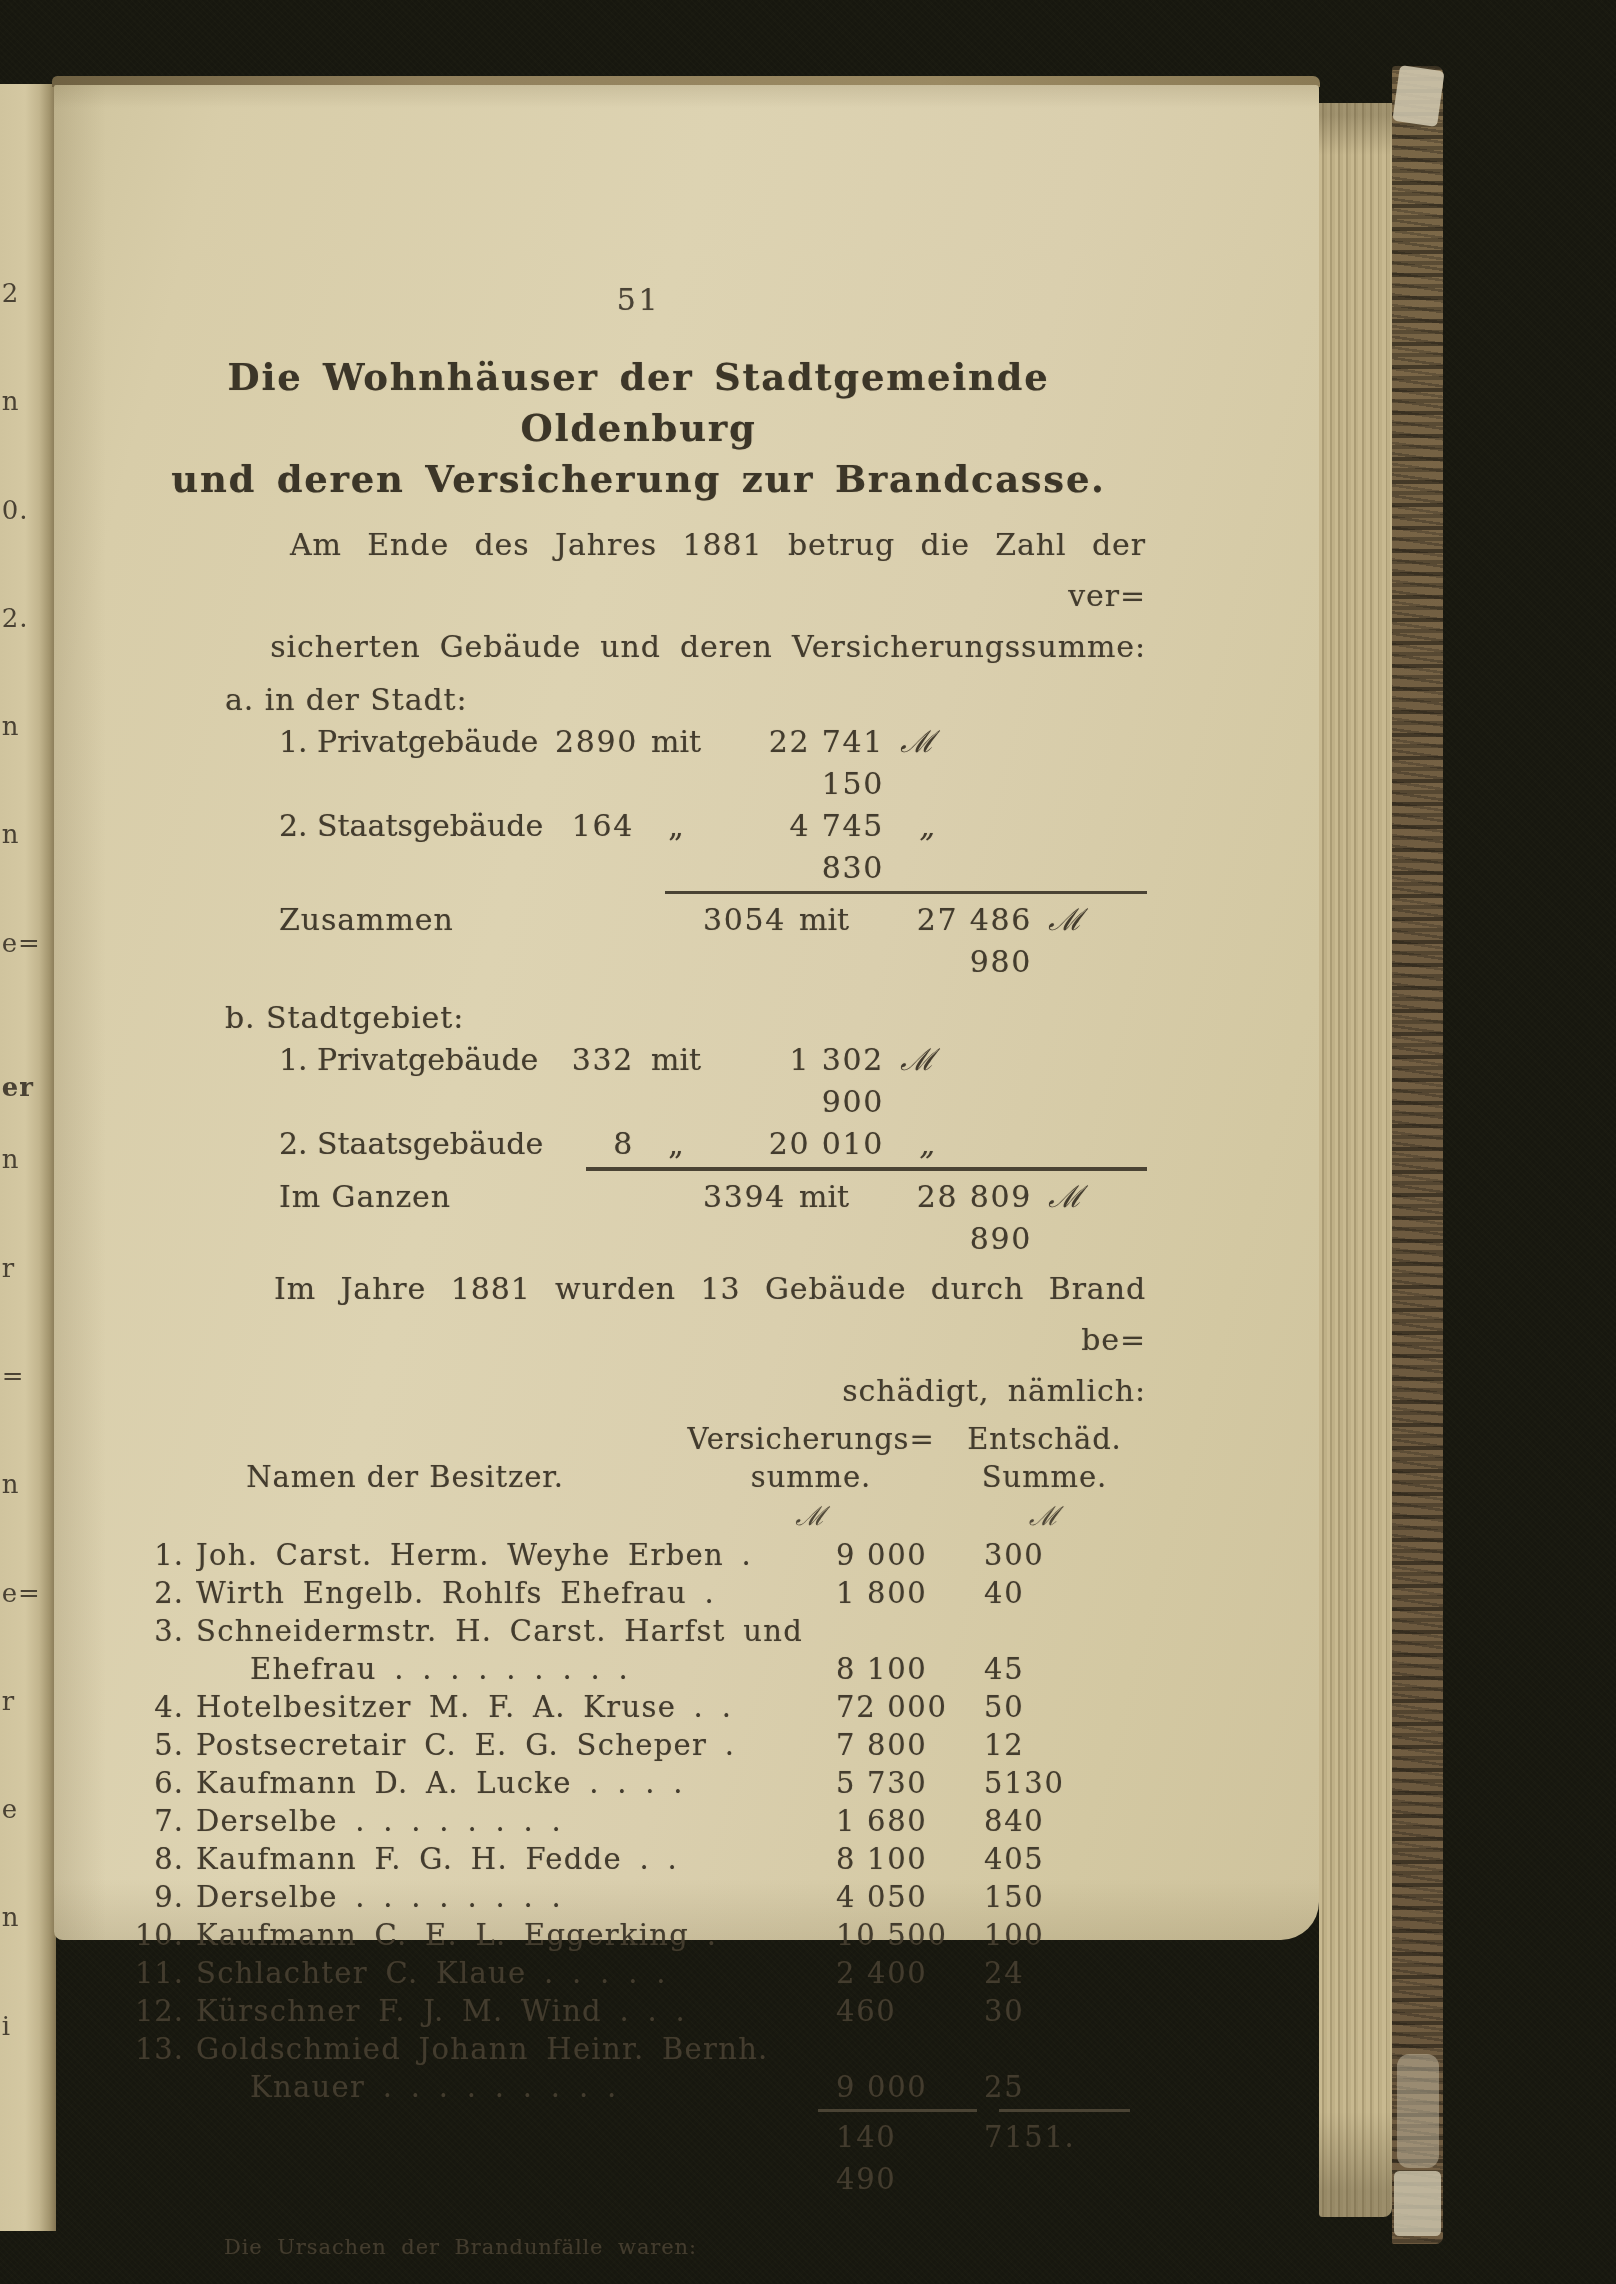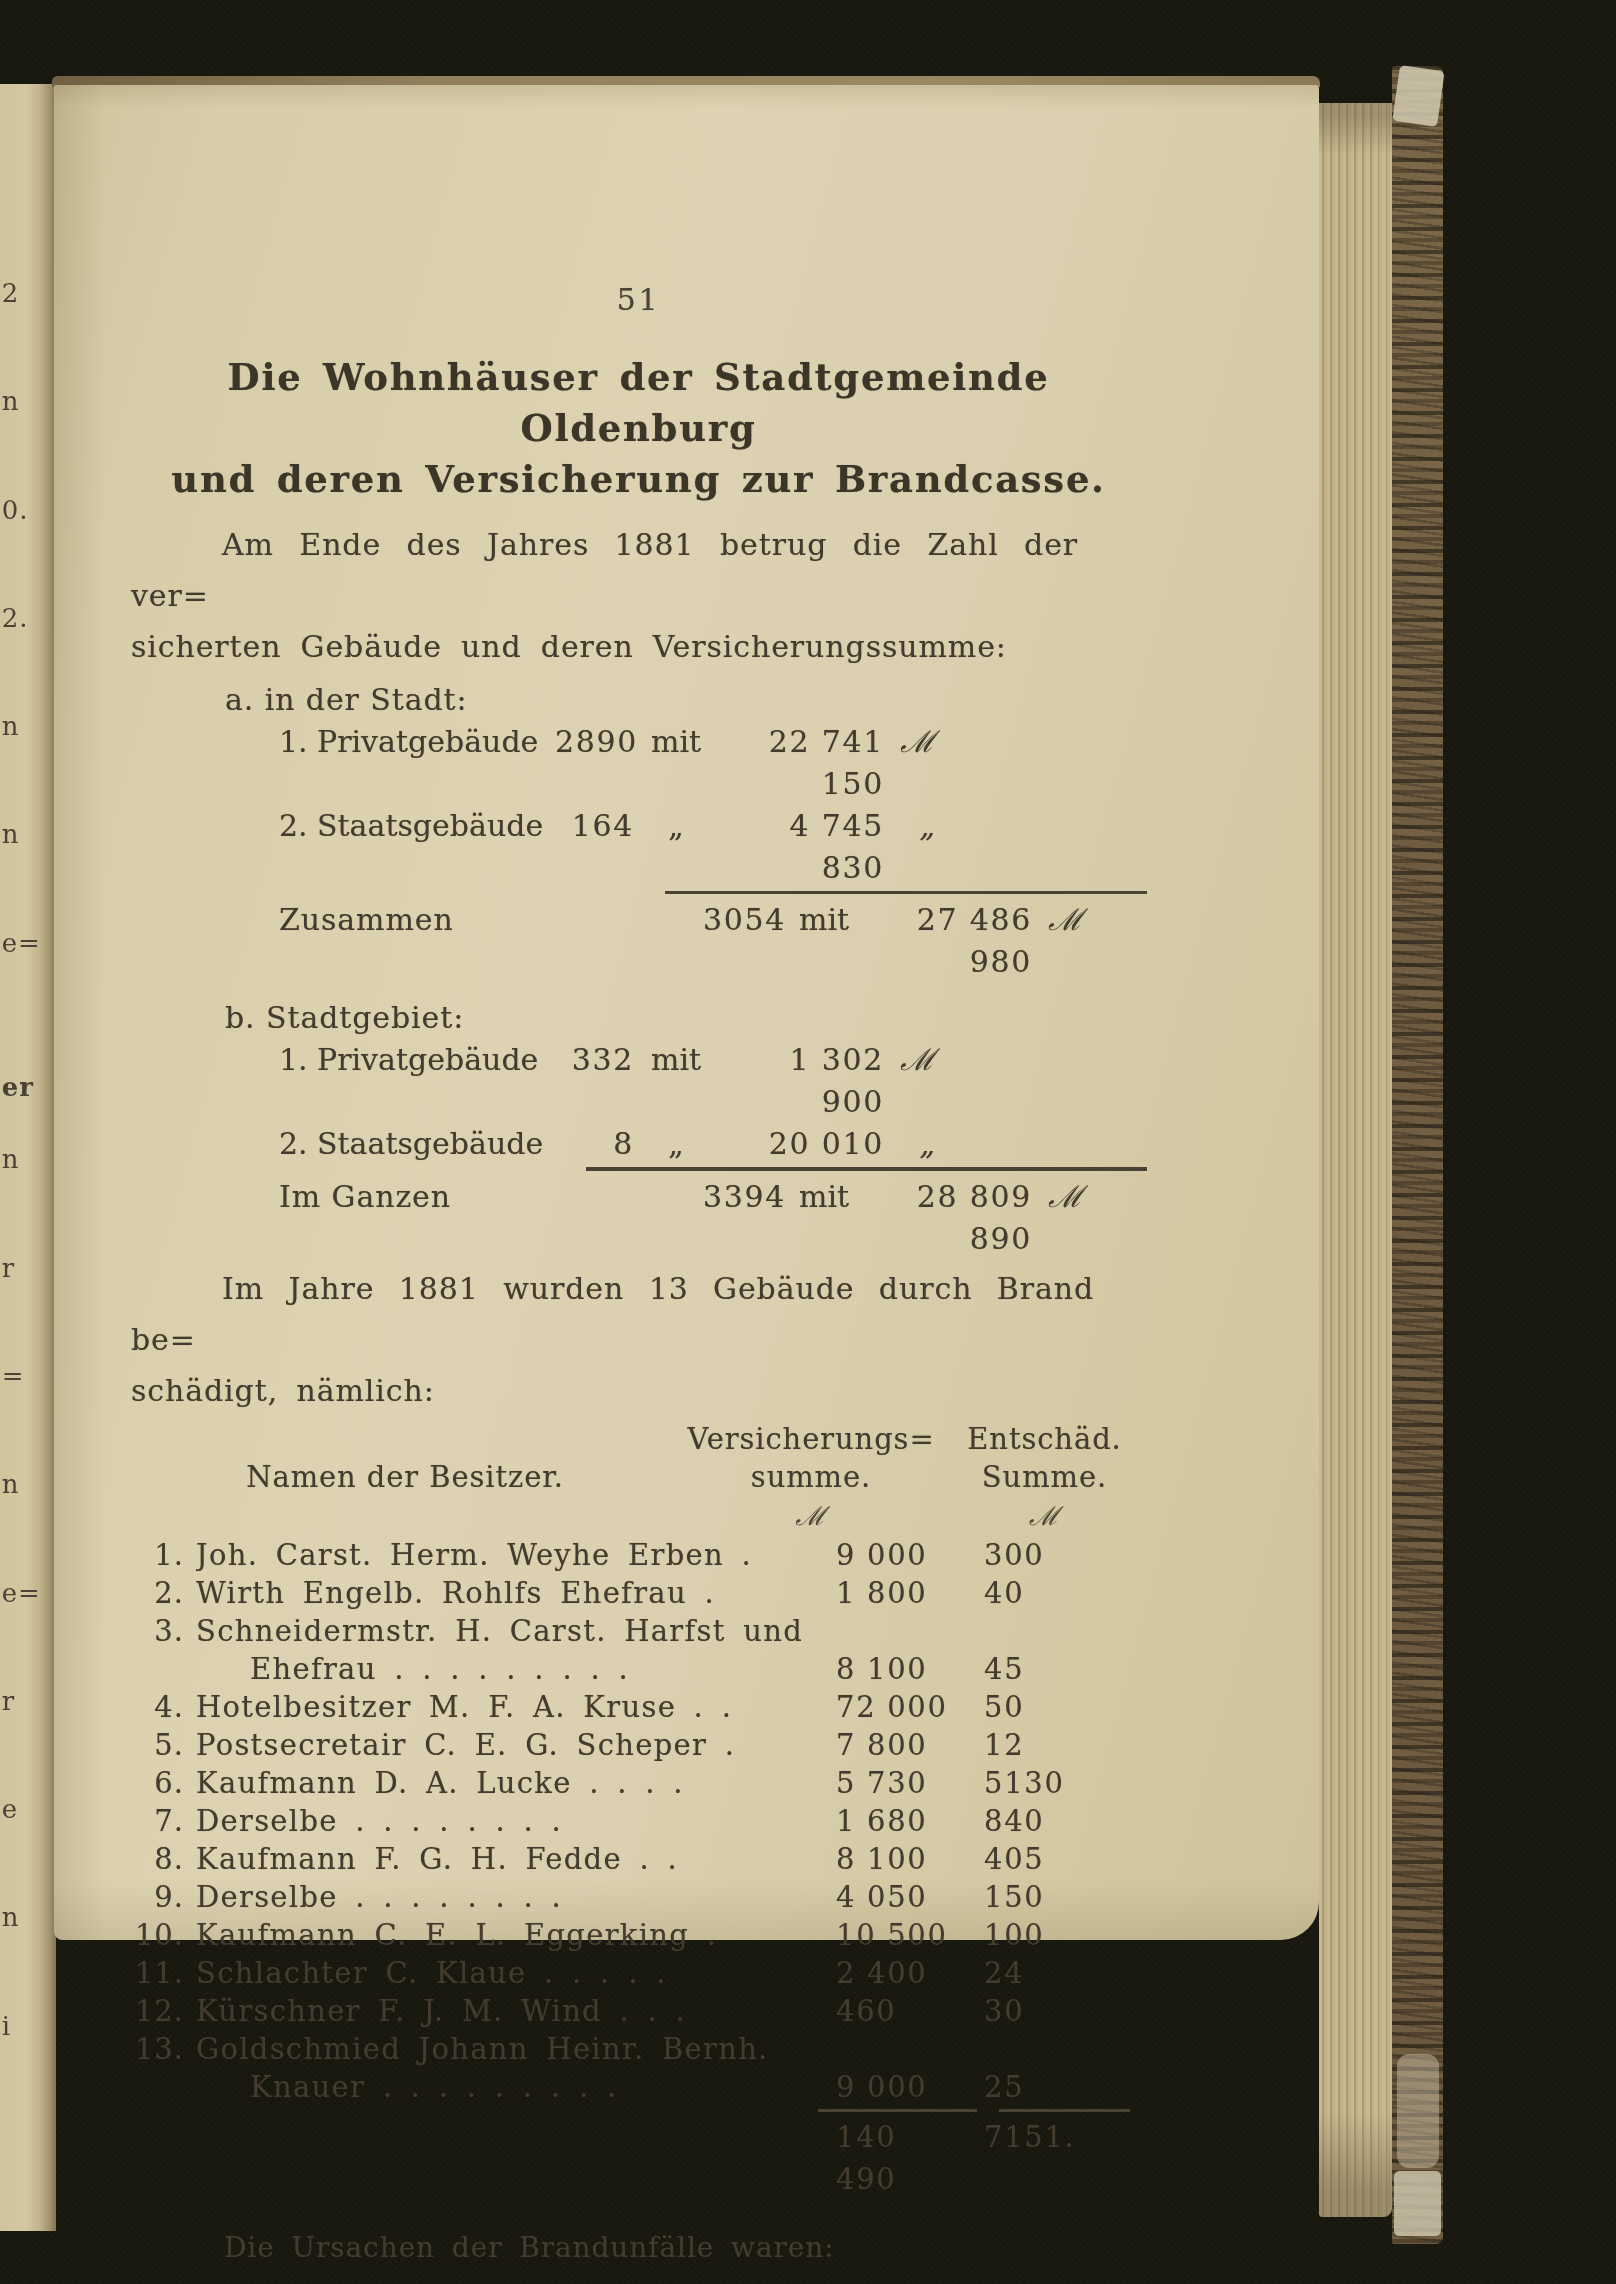--- a/index.html
+++ b/index.html
@@ -50,21 +50,21 @@
   }
   .chip{position:absolute;background:#d2cab2;opacity:.85;border-radius:5.2px;}
   .chip1{left:1396px;top:68px;width:45px;height:56px;transform:rotate(8deg);}
   .chip2{left:1397px;top:2054px;width:42px;height:114px;opacity:.45;border-radius:12.2px;}
   .chip3{left:1394px;top:2171px;width:47px;height:65px;opacity:.8;}
   
   .content{position:absolute;left:77px;top:0;width:1015px;}
   .ink{color:#433c2e;text-shadow:0 0 0.9px rgba(70,58,42,.45);}
   .pageno{margin-top:197px;text-align:center;font-size:30px;letter-spacing:2.6px;color:#4a4336;}
   .title{margin-top:35px;text-align:center;font-weight:bold;font-size:37px;line-height:51px;letter-spacing:1.7px;word-spacing:6.1px;color:#3c3628;}
-  .para{font-size:30px;line-height:51px;letter-spacing:0.9px;}
+  .para{font-size:30px;line-height:51px;letter-spacing:0.9px;text-align:right;}
   .p1{margin-top:14px;}
   .p1 .l1{text-indent:91px;word-spacing:15px;}
   .p1 .l2{word-spacing:8.7px;}
   .sec-head{margin-top:7px;margin-left:94px;font-size:30px;line-height:42px;letter-spacing:0.9px;}
   .sec-rows{margin-left:148px;}
   .sec-row{display:grid;grid-template-columns:38px 238px 79px 84px 166px 51px;font-size:30px;line-height:42px;}
   .sec-row .num{text-align:left;}
   .sec-row .count{text-align:right;letter-spacing:1.7px;}
   .sec-row .unit{text-align:center;}
   .sec-row .amount{text-align:right;letter-spacing:1.7px;}
@@ -91,21 +91,21 @@
   .trow .tname{letter-spacing:1.3px;word-spacing:7px;white-space:nowrap;overflow:hidden;}
   .trow.indent .tname{padding-left:54px;}
   .trow .tvers{text-align:left;padding-right:23px;letter-spacing:1.7px;}
   .trow .tent{text-align:left;padding-right:31px;letter-spacing:1.7px;}
   .total-rules{display:grid;grid-template-columns:65px auto 148px 162px;height:10.5px;}
   .total-rules .r{border-top:3.5px solid #4a4334;margin-top:3.5px;}
   .total-rules .rv{width:159px;justify-self:end;margin-right:7px;}
   .total-rules .re{width:131px;justify-self:end;margin-right:15.7px;}
   .trow.totals{line-height:42px;}
   
-  .causes-head{margin-top:23px;margin-left:93px;font-size:28px;line-height:49px;letter-spacing:0.9px;word-spacing:7px;}
+  .causes-head{margin-top:23px;margin-left:93px;font-size:21px;line-height:49px;letter-spacing:0.9px;word-spacing:7px;}
   .cause-rows{margin-left:141px;}
   .cause-row{display:grid;grid-template-columns:58px 45px 133px 35px auto;font-size:30px;line-height:48px;letter-spacing:0.9px;}
   .cause-row .cin{text-align:left;}
   .cause-row .ccount{text-align:center;}
   .cause-row .ccase{text-align:left;}
   .cause-row .ccolon{text-align:left;}
   .cause-row .ctext{word-spacing:5.2px;}
 </style>
 </head>
 <body>

